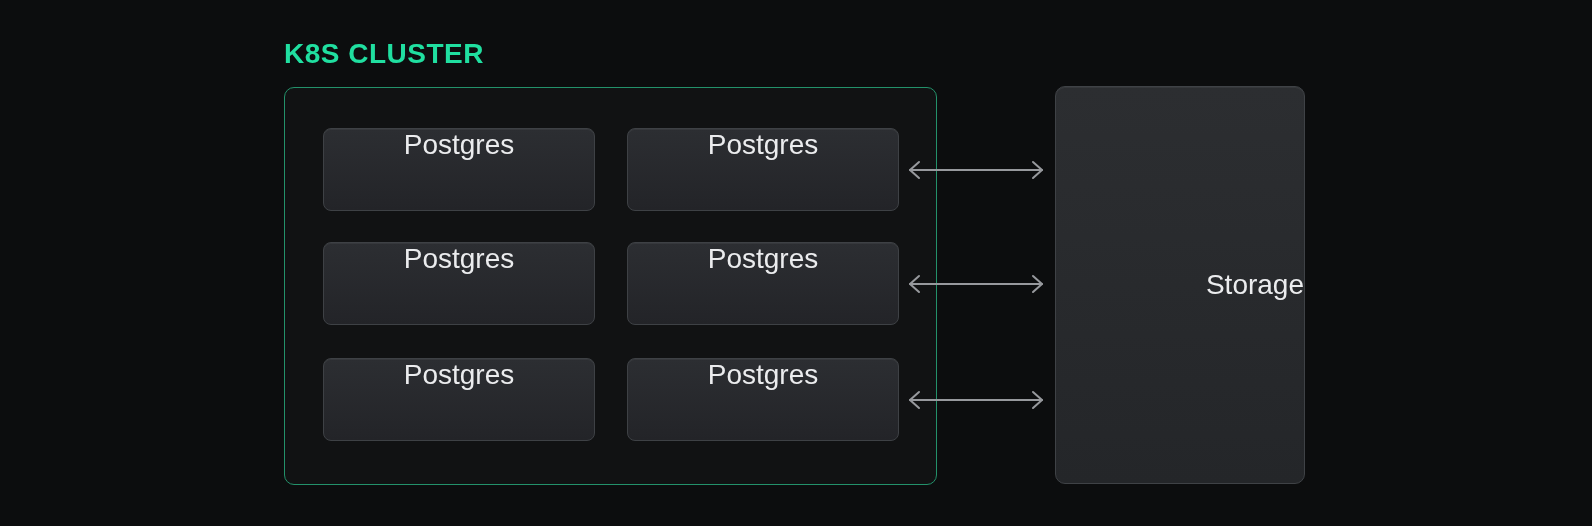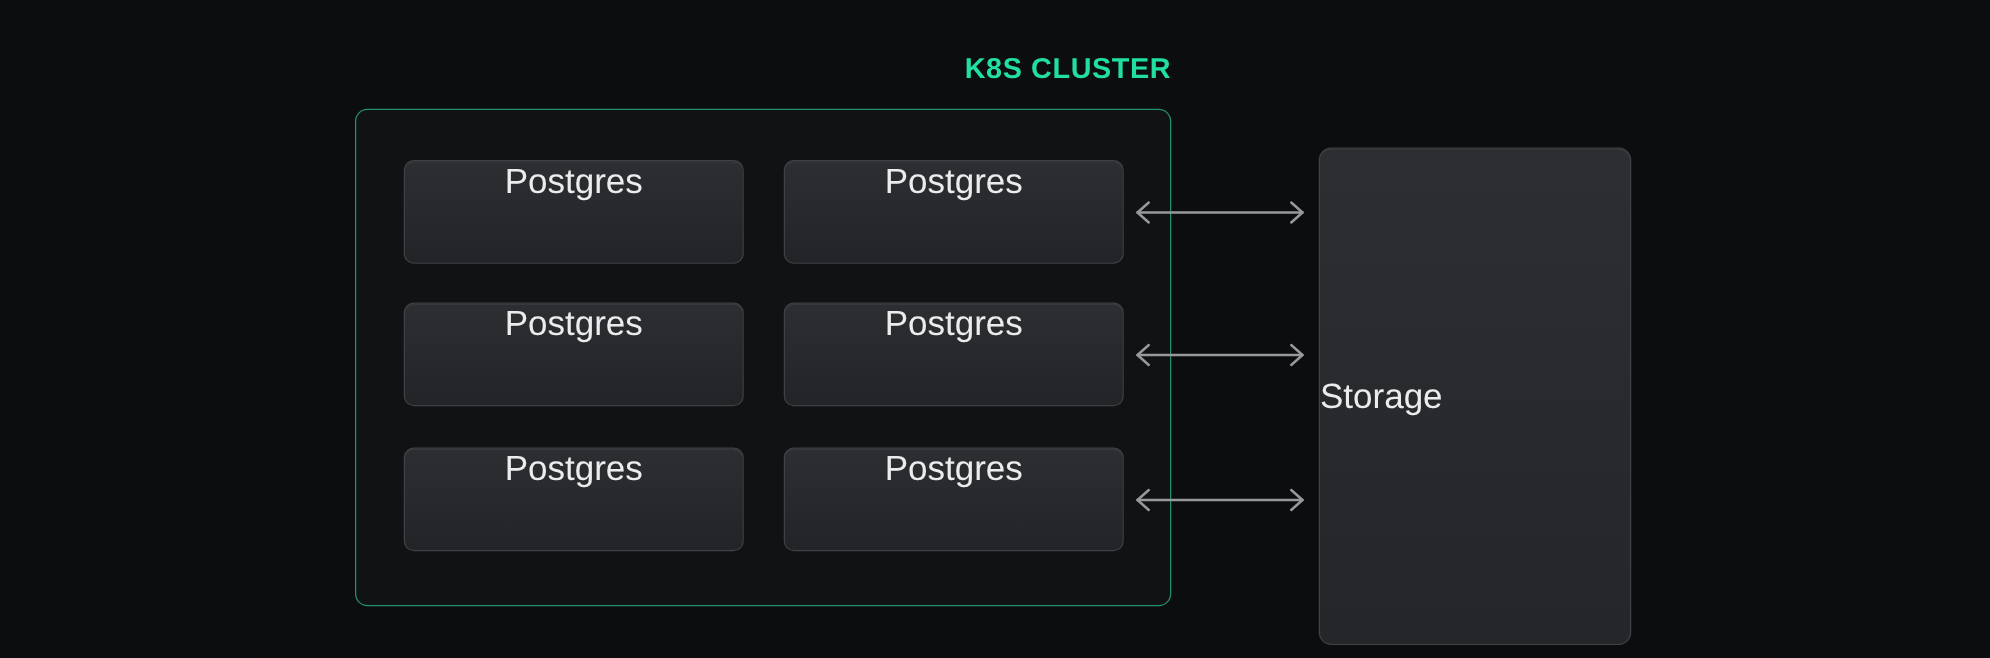--- a/index.html
+++ b/index.html
@@ -14,22 +14,22 @@
     height: 526px;
     background: #0c0d0e;
     overflow: hidden;
   }
   .cluster-title {
     position: absolute;
     left: 284px;
     top: 38px;
     width: 653px;
     height: 32px;
-    text-align: right;
-    font-size: 23px;
+    text-align: left;
+    font-size: 28px;
     font-weight: bold;
     letter-spacing: 0.5px;
     color: #20dfa0;
     line-height: 32px;
   }
   .cluster-box {
     position: absolute;
     left: 284px;
     top: 87px;
     width: 651px;
@@ -63,24 +63,23 @@
     left: 1055px;
     top: 86px;
     width: 248px;
     height: 396px;
     border: 1px solid #3f4246;
     border-radius: 10px;
     background: linear-gradient(180deg, #2c2e31 0%, #242629 100%);
     box-shadow: inset 0 1px 0 rgba(255, 255, 255, 0.05);
     display: flex;
     align-items: center;
-    justify-content: flex-start;
+    justify-content: flex-end;
     color: #ebecee;
     font-size: 28px;
-    margin-top: 32px;
   }
   .arrow {
     position: absolute;
     left: 906px;
     width: 140px;
     height: 26px;
   }
   .arrow.a1 { top: 157px; }
   .arrow.a2 { top: 271px; }
   .arrow.a3 { top: 387px; }

